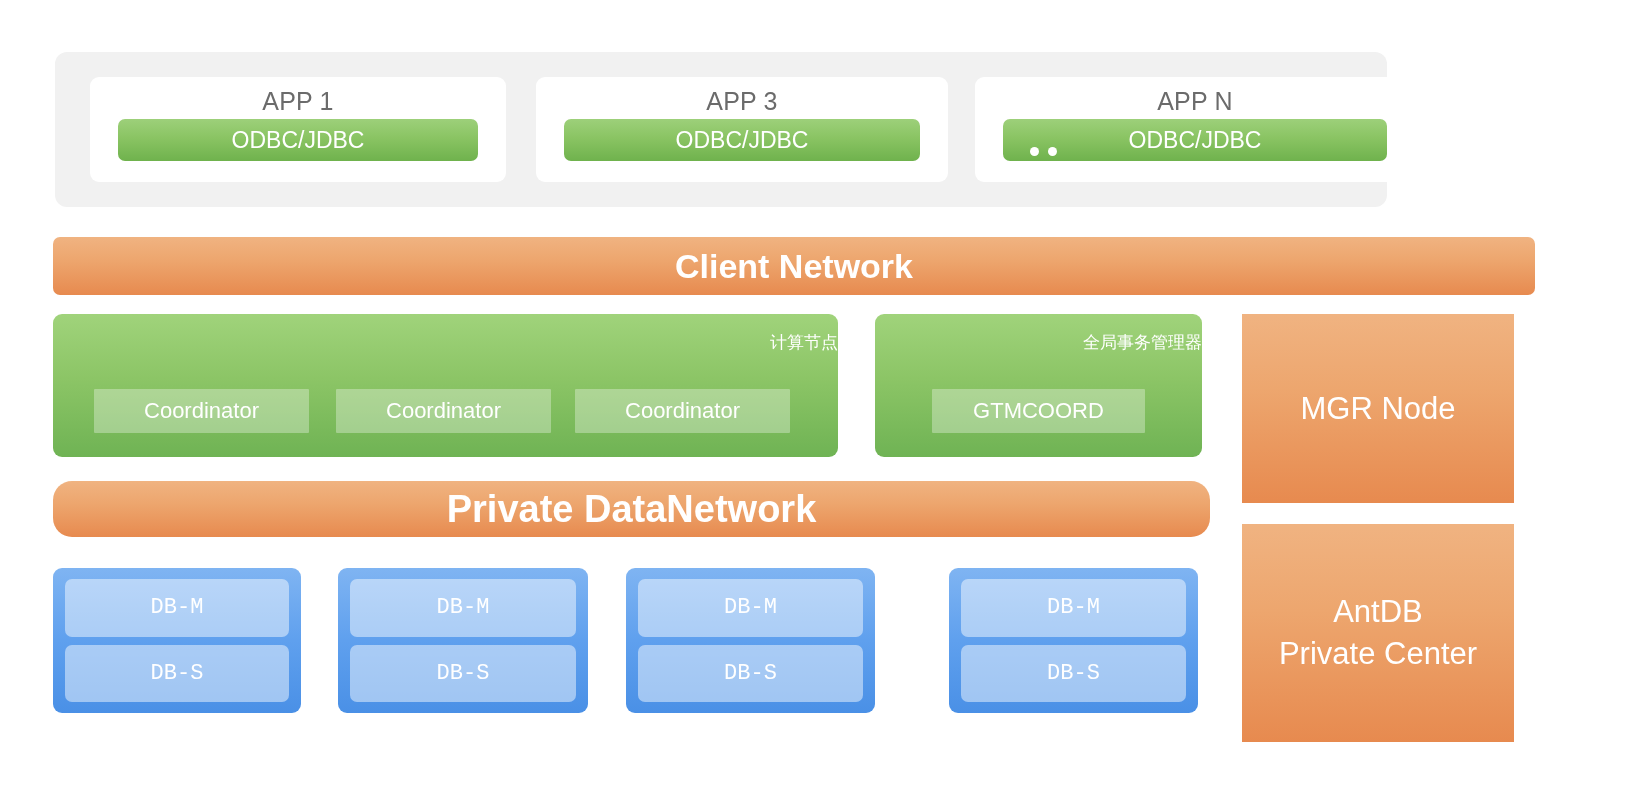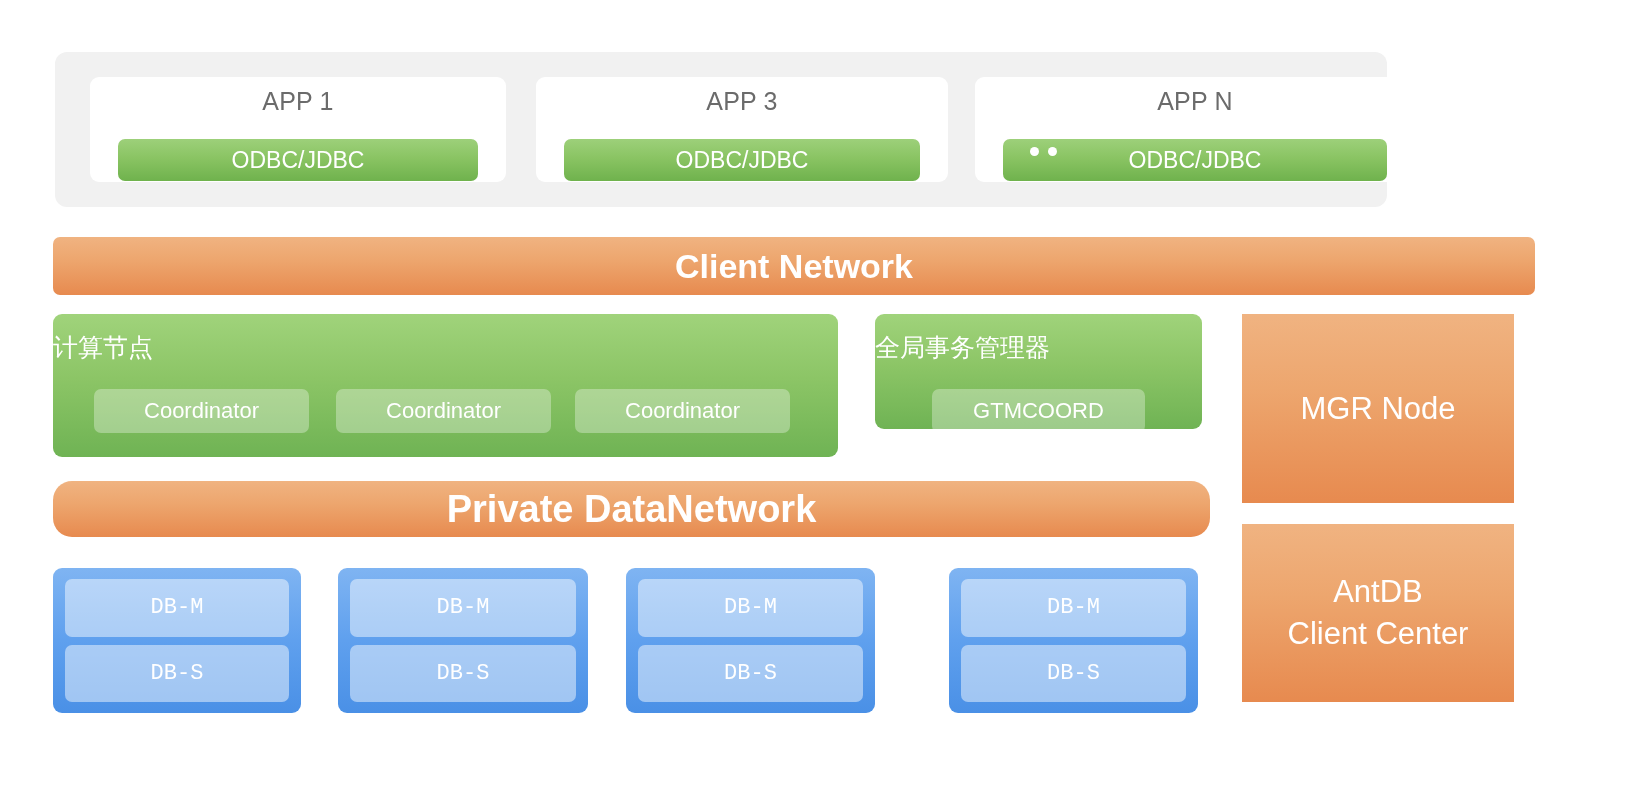--- a/index.html
+++ b/index.html
@@ -46,21 +46,21 @@
 
   .app-title {
     font-size: 25px;
     color: #6b6b6b;
     line-height: 36px;
     letter-spacing: 0.2px;
     white-space: nowrap;
   }
 
   .odbc-btn {
-    margin-top: 20px;
+    margin-top: 0;
     height: 42px;
     border-radius: 7px;
     background: linear-gradient(to bottom, #9dd07a 0%, #8ac463 45%, #6fb24d 100%);
     color: #ffffff;
     font-size: 23px;
     display: flex;
     align-items: center;
     justify-content: center;
     white-space: nowrap;
   }
@@ -106,37 +106,37 @@
 
   
   .green-panel {
     position: absolute;
     border-radius: 9px;
     background: linear-gradient(to bottom, #a0d37b 0%, #8cc566 45%, #6fb354 100%);
     color: #ffffff;
   }
 
   #compute-panel { left: 53px; top: 314px; width: 785px; height: 143px; }
-  #gtm-panel     { left: 875px; top: 314px; width: 327px; height: 115px; }
+  #gtm-panel     { left: 875px; top: 314px; width: 327px; height: 143px; }
 
   .green-panel-title {
     position: absolute;
     top: 17px;
     left: 0;
     width: 100%;
-    text-align: left;
-    font-size: 25px;
+    text-align: right;
+    font-size: 17px;
     color: #ffffff;
     white-space: nowrap;
   }
 
   .inner-pill {
     position: absolute;
     height: 44px;
-    border-radius: 7px;
+    border-radius: 1px;
     background: rgba(255,255,255,0.32);
     color: #ffffff;
     font-size: 22px;
     display: flex;
     align-items: center;
     justify-content: center;
     white-space: nowrap;
   }
 
   
@@ -149,21 +149,21 @@
     color: #ffffff;
     display: flex;
     align-items: center;
     justify-content: center;
     text-align: center;
     font-size: 31px;
     line-height: 42px;
   }
 
   #mgr-node       { top: 314px; height: 189px; }
-  #control-center { top: 524px; height: 178px; }
+  #control-center { top: 524px; height: 218px; }
 
   
   .db-group {
     position: absolute;
     top: 568px;
     height: 145px;
     border-radius: 9px;
     background: linear-gradient(to bottom, #7fb4f2 0%, #5fa0ee 50%, #4a90e6 100%);
     padding: 11px 12px;
     display: flex;
@@ -226,21 +226,21 @@
     <div class="inner-pill" style="left:57px; top:75px; width:213px;">GTMCOORD</div>
   </div>
 
   <div class="right-card" id="mgr-node">
     <span>MGR Node</span>
   </div>
 
   <div class="right-card" id="control-center">
     <div>
       <div>AntDB</div>
-      <div>Client Center</div>
+      <div>Private Center</div>
     </div>
   </div>
 
   <div class="net-bar" id="private-network">Private DataNetwork</div>
 
   <div class="db-group" style="left:53px; width:248px;">
     <div class="db-chip">DB-M</div>
     <div class="db-chip">DB-S</div>
   </div>
 

